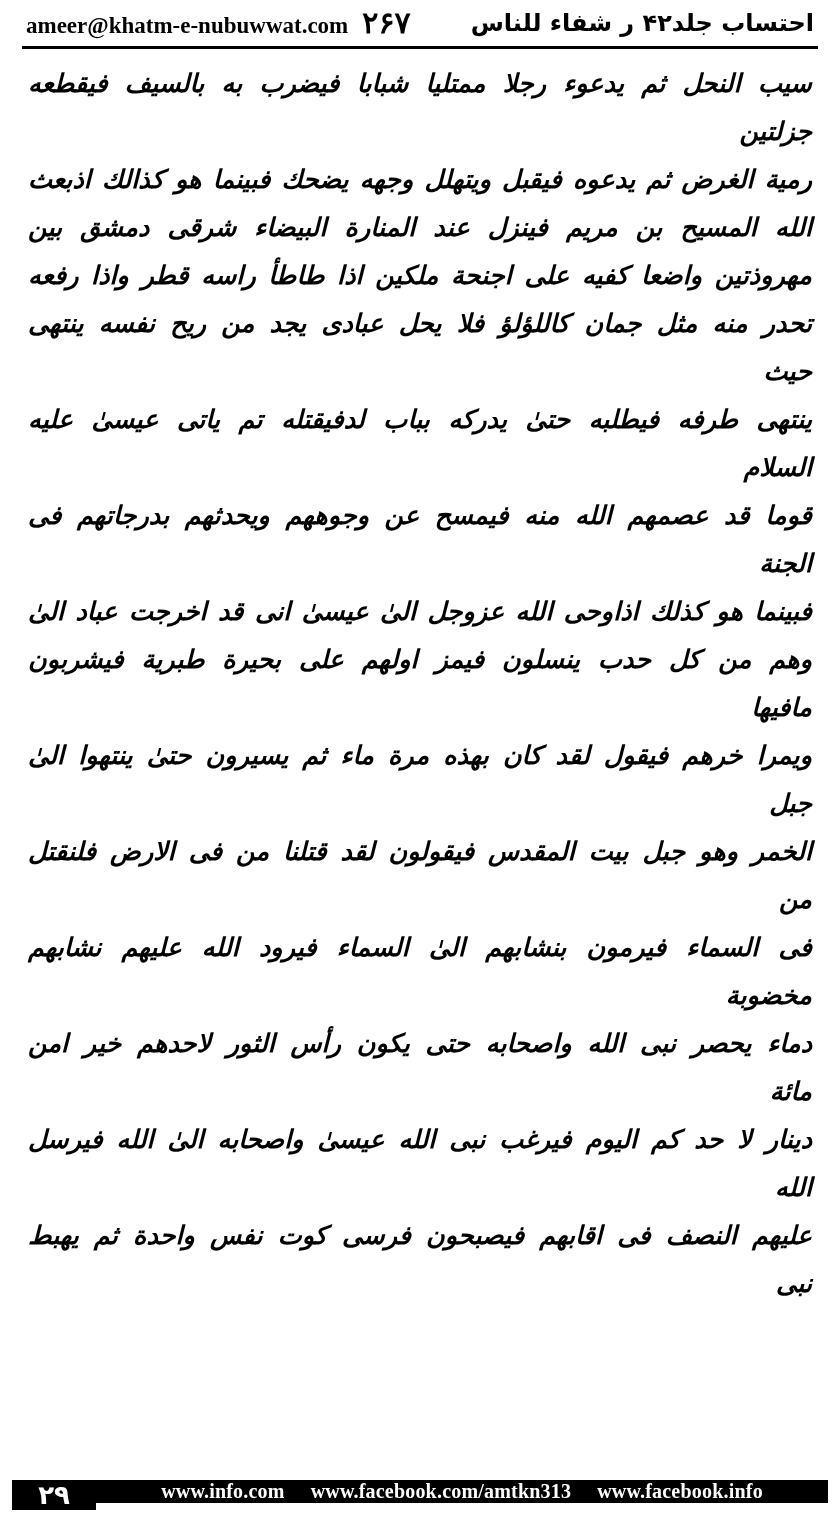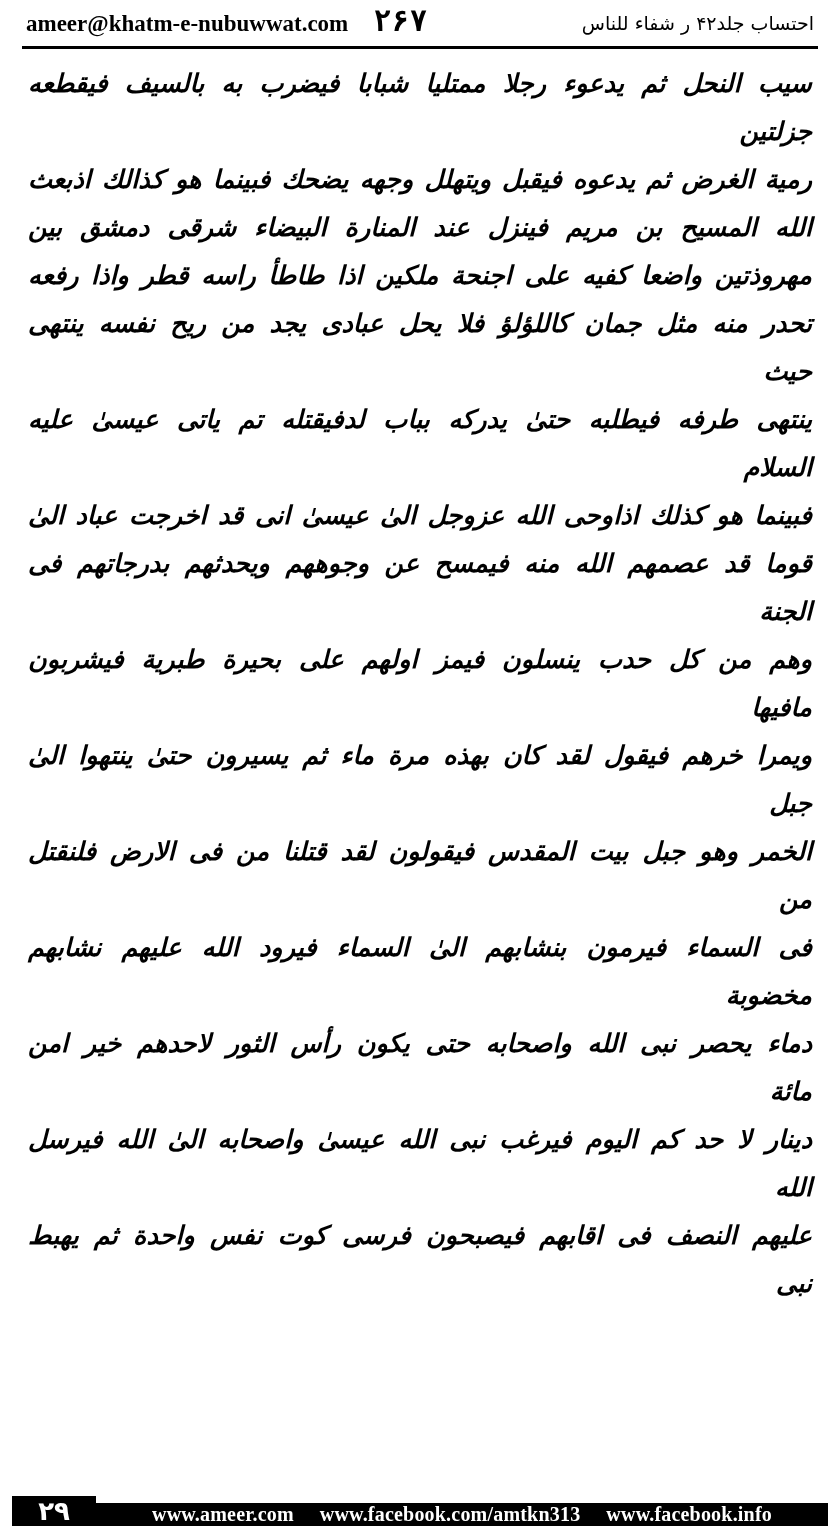--- a/index.html
+++ b/index.html
@@ -27,35 +27,35 @@
   .header {
     display: flex;
     align-items: center;
     justify-content: space-between;
     padding: 8px 4px 6px 4px;
     direction: rtl;
   }
   .header-right {
     direction: rtl;
     font-family: "DejaVu Sans", sans-serif;
-    font-size: 19px;
-    font-weight: normal;
+    font-size: 24px;
+    font-weight: bold;
     letter-spacing: -0.5px;
     white-space: nowrap;
     color: #000;
     text-align: center;
   }
   .header-left {
     display: flex;
     align-items: baseline;
-    gap: 25px;
+    gap: 14px;
     direction: ltr;
   }
   .header-page-no {
-    font-family: Liberation Mono, monospace;
+    font-family: Liberation Serif, serif;
     font-size: 30px;
     font-weight: bold;
     line-height: 1;
   }
   .header-email {
     font-family: "Liberation Serif", serif;
     font-size: 23px;
     font-weight: bold;
     line-height: 1;
   }
@@ -86,21 +86,21 @@
   }
 
   
   .footer {
     position: absolute;
     left: 0;
     right: 0;
     bottom: 14px;
     height: 46px;
     display: flex;
-    align-items: flex-end;
+    align-items: flex-start;
   }
   .footer-pageno {
     width: 84px;
     background: #000;
     color: #fff;
     display: flex;
     align-items: center;
     justify-content: center;
     font-family: "DejaVu Sans", sans-serif;
     font-size: 26px;
@@ -142,34 +142,34 @@
   </div>
   <div class="rule"></div>
 
   <div class="body-arabic">
     <p>سیب النحل ثم یدعوء رجلا ممتلیا شبابا فیضرب به بالسیف فیقطعه جزلتین</p>
     <p>رمیة الغرض ثم یدعوه فیقبل ویتهلل وجهه یضحك فبینما هو كذالك اذبعث</p>
     <p>الله المسیح بن مریم فینزل عند المنارة البیضاء شرقی دمشق بین</p>
     <p>مهروذتین واضعا كفیه علی اجنحة ملكین اذا طاطأ راسه قطر واذا رفعه</p>
     <p>تحدر منه مثل جمان كاللؤلؤ فلا یحل عبادی یجد من ریح نفسه ینتهی حیث</p>
     <p>ینتهی طرفه فیطلبه حتیٰ یدركه بباب لدفیقتله تم یاتی عیسیٰ علیه السلام</p>
+    <p>قوما قد عصمهم الله منه فیمسح عن وجوههم ویحدثهم بدرجاتهم فی الجنة</p>
     <p>فبینما هو كذلك اذاوحی الله عزوجل الیٰ عیسیٰ انی قد اخرجت عباد الیٰ</p>
-    <p>قوما قد عصمهم الله منه فیمسح عن وجوههم ویحدثهم بدرجاتهم فی الجنة</p>
     <p>وهم من كل حدب ینسلون فیمز اولهم علی بحیرة طبریة فیشربون مافیها</p>
     <p>ویمرا خرهم فیقول لقد كان بهذه مرة ماء ثم یسیرون حتیٰ ینتهوا الیٰ جبل</p>
     <p>الخمر وهو جبل بیت المقدس فیقولون لقد قتلنا من فی الارض فلنقتل من</p>
     <p>فی السماء فیرمون بنشابهم الیٰ السماء فیرود الله علیهم نشابهم مخضوبة</p>
     <p>دماء یحصر نبی الله واصحابه حتی یكون رأس الثور لاحدهم خیر امن مائة</p>
     <p>دینار لا حد كم الیوم فیرغب نبی الله عیسیٰ واصحابه الیٰ الله فیرسل الله</p>
     <p>علیهم النصف فی اقابهم فیصبحون فرسی كوت نفس واحدة ثم یهبط نبی</p>
 
   </div>
 
   <div class="footer">
     <div class="footer-pageno">۲۹</div>
     <div class="footer-links">
-      <span class="link">www.ameer.com</span>
+      <span class="link">www.info.com</span>
       <span class="link">www.facebook.com/amtkn313</span>
       <span class="link">www.facebook.info</span>
     </div>
   </div>
 
 </div>
 
 </body></html>

